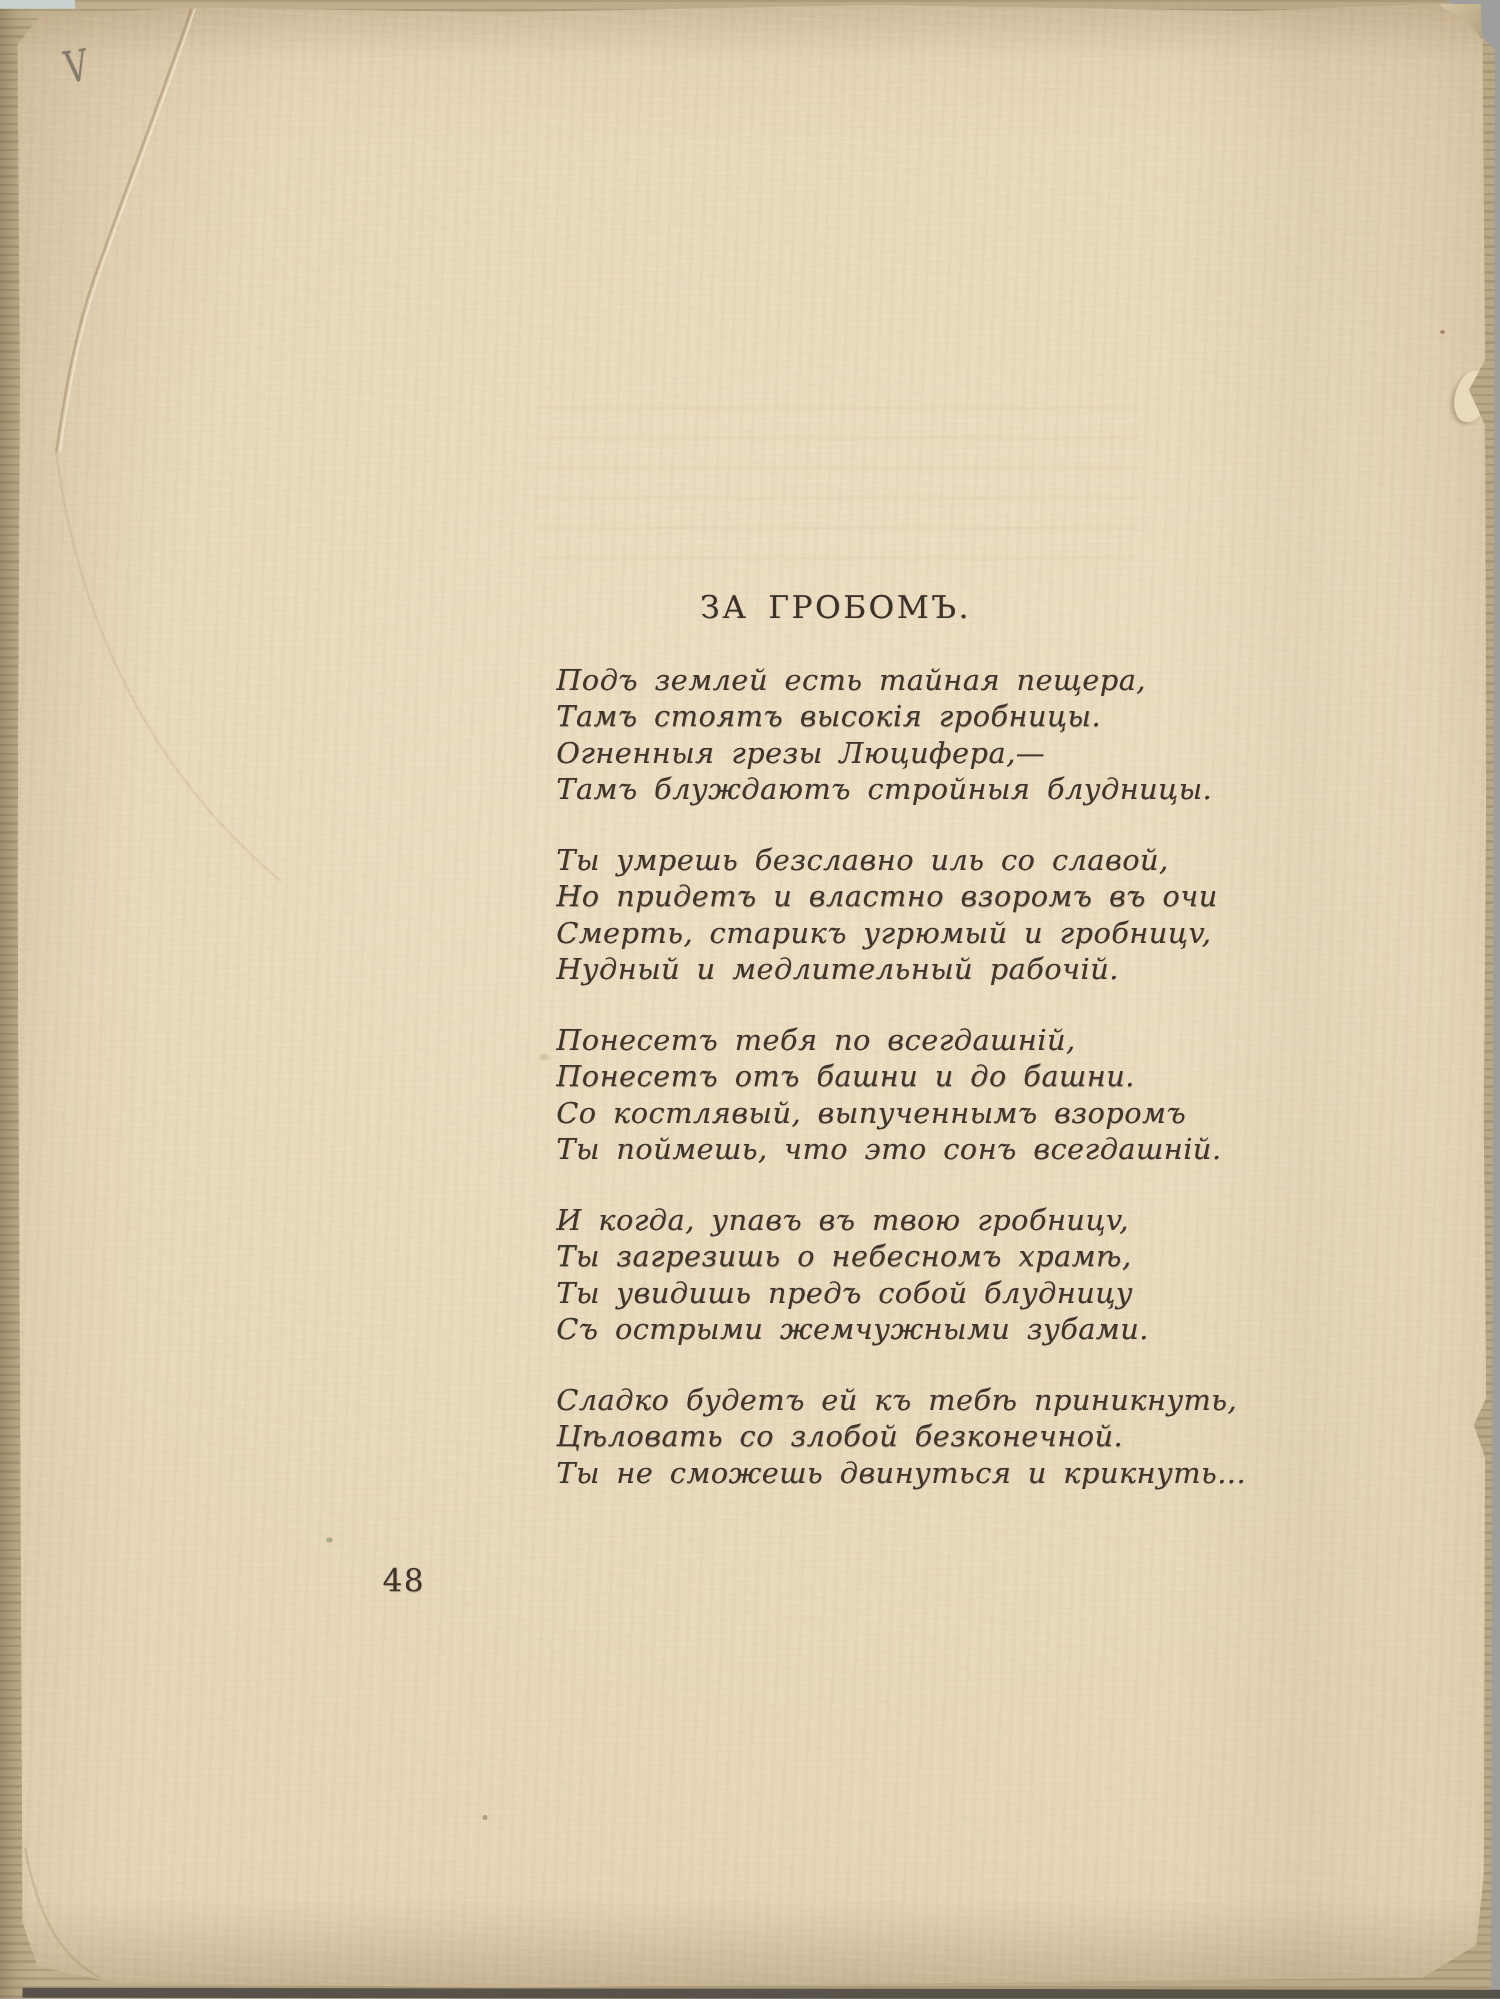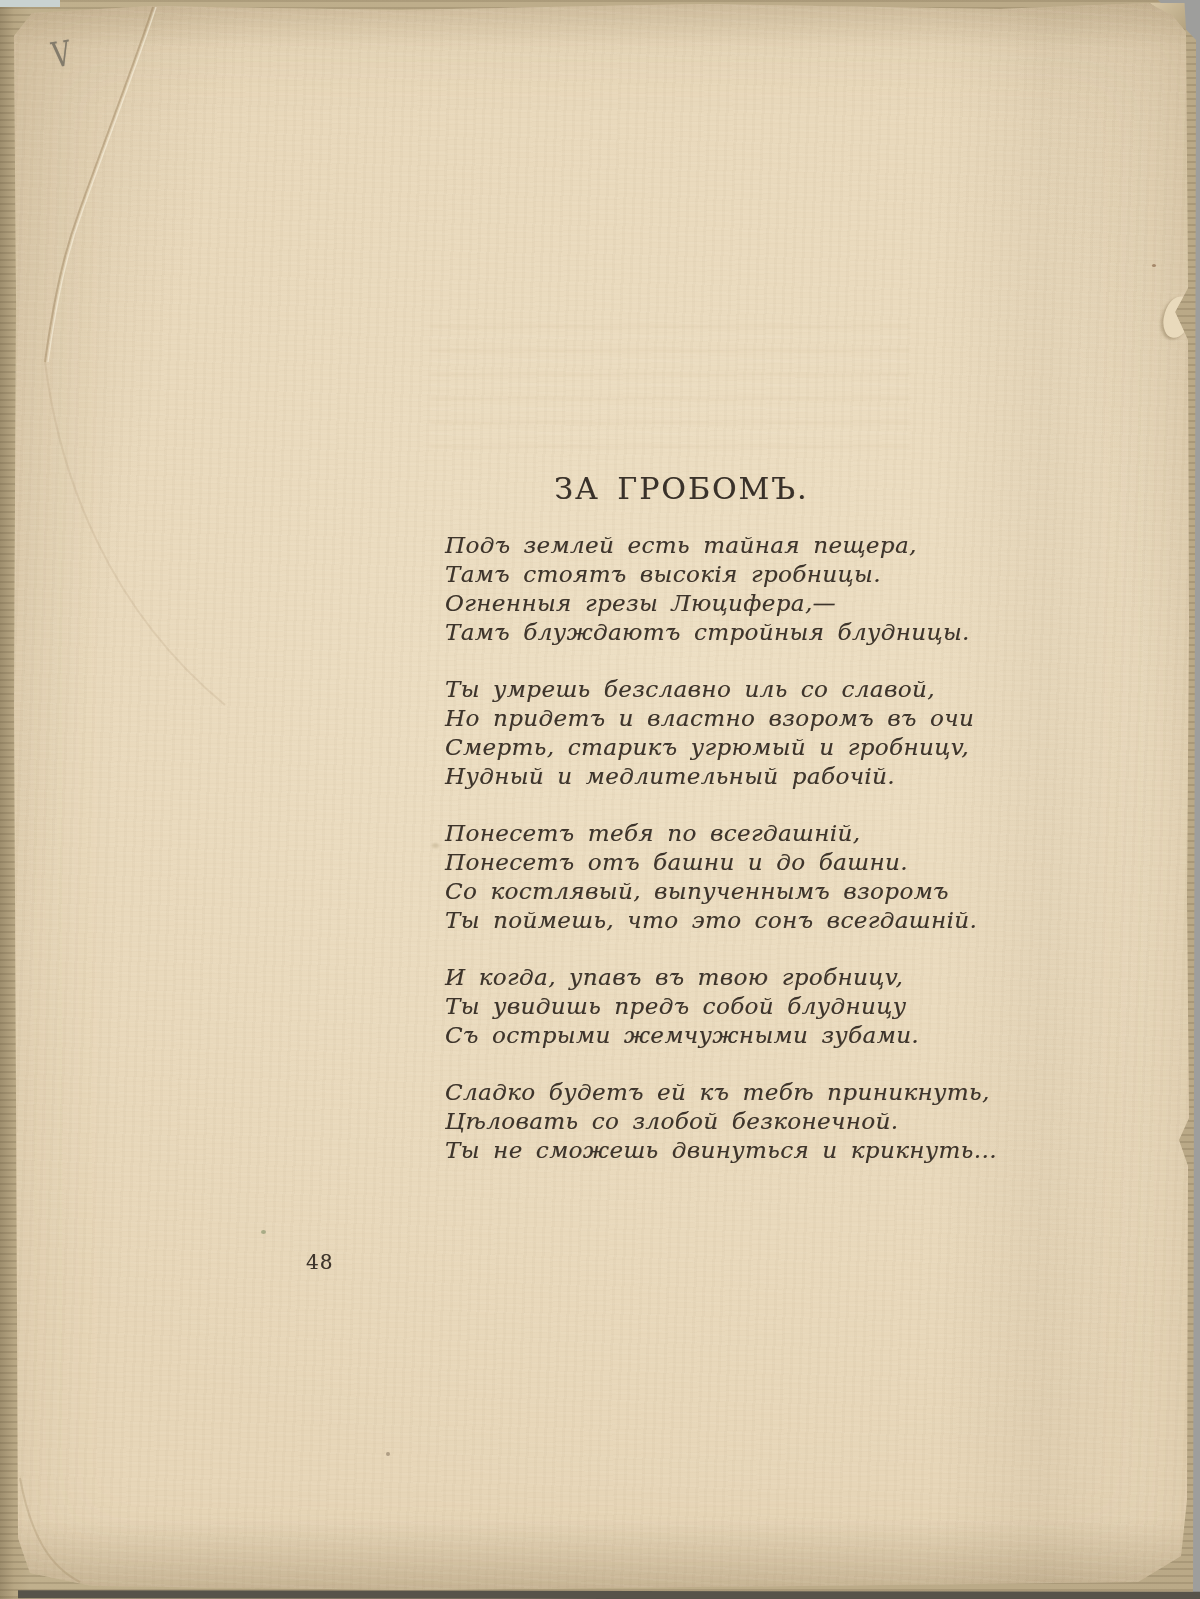--- a/index.html
+++ b/index.html
@@ -77,37 +77,37 @@
   svg.creases{position:absolute;left:0;top:0;pointer-events:none;}
 
   .pencil{
     position:absolute;left:50px;top:36px;
     font-family:"DejaVu Serif",serif;font-size:31px;font-weight:400;
     color:#837b6b;transform:rotate(-9deg) scaleY(1.12) scaleX(.82);
     text-shadow:0 0 1px rgba(131,123,107,.5);
   }
 
   .title{
-    position:absolute;left:459px;top:471px;width:445px;
-    text-align:center;font-size:30px;letter-spacing:2px;word-spacing:6px;
+    position:absolute;left:446px;top:471px;width:445px;
+    text-align:center;font-size:25px;letter-spacing:2px;word-spacing:6px;
     color:#39312a;white-space:nowrap;
     text-shadow:.3px .3px .6px rgba(58,48,38,.45);
   }
   .poem{
     position:absolute;left:445px;top:531px;width:480px;
     font-size:23px;line-height:29px;letter-spacing:.4px;word-spacing:5.5px;
     color:#3d342b;
     text-shadow:.3px .3px .6px rgba(61,52,43,.42);
     font-style:italic;
   }
   .stanza{margin:0 0 28px 0;}
   .line{white-space:nowrap;}
   .pagenum{
     position:absolute;left:306px;top:1250px;
-    font-size:20px;color:#3d342b;letter-spacing:1px;
+    font-size:25px;color:#3d342b;letter-spacing:1px;
     text-shadow:.3px .3px .6px rgba(61,52,43,.4);
   }
 
   .speck{position:absolute;border-radius:50%;}
   .speck.s1{left:261px;top:1230px;width:5px;height:4px;background:#98a079;opacity:.8;}
   .speck.s2{left:1152px;top:264px;width:4px;height:3px;background:#8d6b4d;opacity:.7;}
   .speck.s3{left:386px;top:1452px;width:4px;height:4px;background:#6b5c44;opacity:.45;}
   .speck.s4{left:432px;top:843px;width:7px;height:5px;background:#cdbd9d;opacity:.8;filter:blur(1px);}
 </style>
 </head>
@@ -150,20 +150,21 @@
         <div class="line">Нудный и медлительный рабочій.</div>
       </div>
       <div class="stanza">
         <div class="line">Понесетъ тебя по всегдашній,</div>
         <div class="line">Понесетъ отъ башни и до башни.</div>
         <div class="line">Со костлявый, выпученнымъ взоромъ</div>
         <div class="line">Ты поймешь, что это сонъ всегдашній.</div>
       </div>
       <div class="stanza">
         <div class="line">И когда, упавъ въ твою гробницv,</div>
+        <div class="line">Ты загрезишь о небесномъ храмѣ,</div>
         <div class="line">Ты увидишь предъ собой блудницу</div>
         <div class="line">Съ острыми жемчужными зубами.</div>
       </div>
       <div class="stanza">
         <div class="line">Сладко будетъ ей къ тебѣ приникнуть,</div>
         <div class="line">Цѣловать со злобой безконечной.</div>
         <div class="line">Ты не сможешь двинуться и крикнуть...</div>
       </div>
     </div>
 

